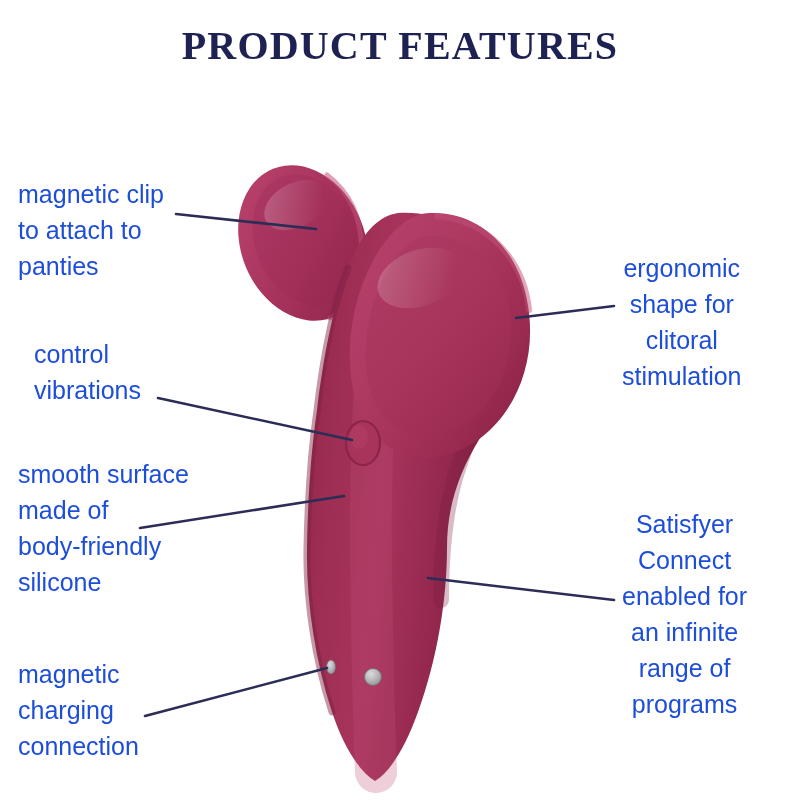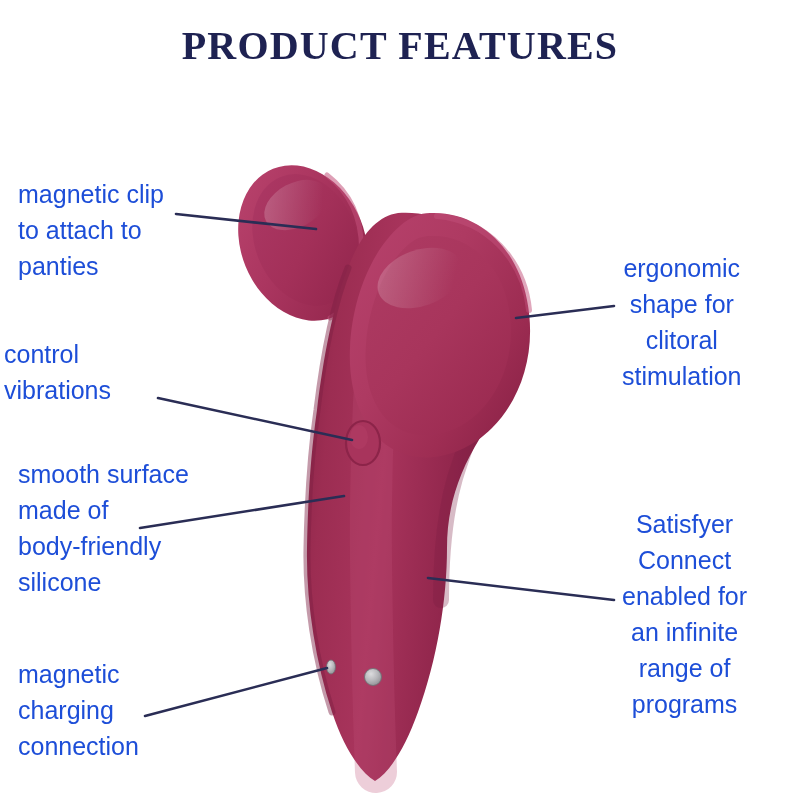--- a/index.html
+++ b/index.html
@@ -38,21 +38,21 @@
     font-family: "Liberation Sans", sans-serif;
     font-size: 25px;
     line-height: 36px;
     color: #1d4ed8;
     white-space: pre;
   }
   .callout.left  { text-align: left; }
   .callout.right { text-align: center; }
 
   #callout-magnetic-clip   { left: 18px;  top: 176px; }
-  #callout-control         { left: 4px;  top: 336px; }
+  #callout-control         { left: 34px;  top: 336px; }
   #callout-smooth-surface  { left: 18px;  top: 456px; }
   #callout-magnetic-charge { left: 18px;  top: 656px; }
   #callout-ergonomic       { left: 622px; top: 250px; }
   #callout-connect         { left: 622px; top: 506px; }
 
   
   #leader-lines, #product-svg {
     position: absolute;
     left: 0;
     top: 0;

